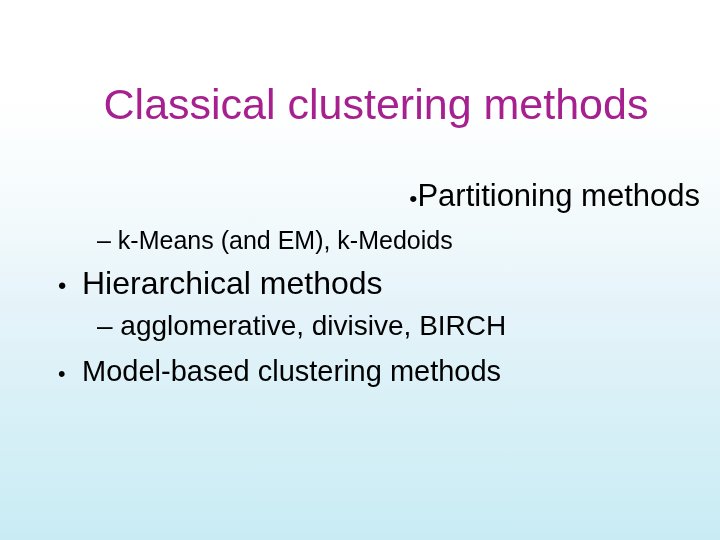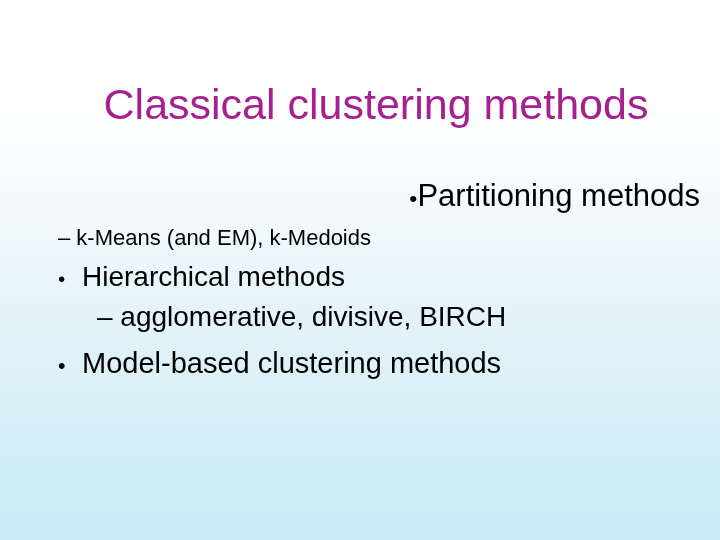--- a/index.html
+++ b/index.html
@@ -46,22 +46,22 @@
     line-height: 1.22;
     white-space: nowrap;
   }
   .bullet-row .dot {
     display: inline-block;
     width: 24px;
     font-size: 0.74em;
     vertical-align: baseline;
   }
   .row-1 { font-size: 31px; margin-bottom: 11px; text-align: right; }
-  .row-2 { font-size: 22px; margin-bottom: 8px;  }
-  .row-3 { font-size: 28px; margin-bottom: 6px;  }
+  .row-2 { font-size: 25px; margin-bottom: 8px;  margin-left: 39px; }
+  .row-3 { font-size: 32px; margin-bottom: 6px;  }
   .row-4 { font-size: 28px; margin-bottom: 11px;  margin-left: 39px; }
   .row-5 { font-size: 29px; }
 </style>
 </head>
 <body>
 
 <div class="slide">
 
   <h1 class="title">Classical clustering methods</h1>
 

